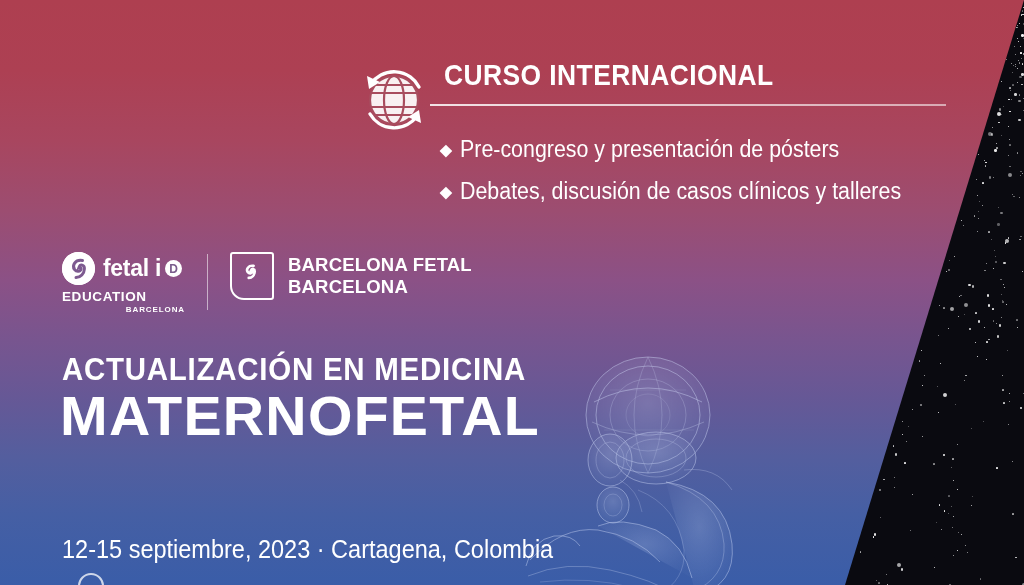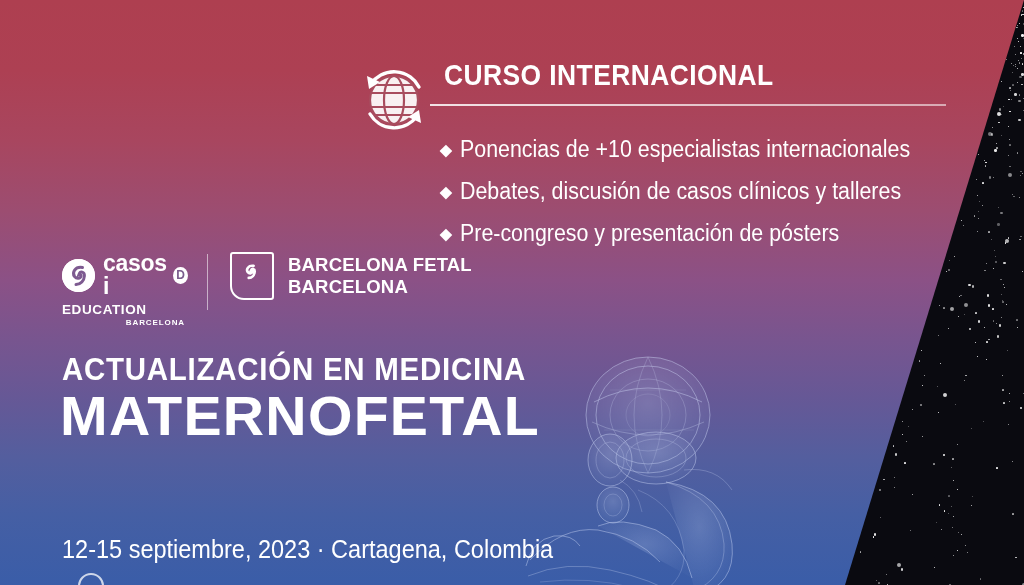--- a/index.html
+++ b/index.html
@@ -595,44 +595,40 @@
       </g>
     </svg>
   </div>
 
   <div class="course-kicker">CURSO INTERNACIONAL</div>
   <div class="rule"></div>
 
   <ul class="bullets">
     <li>
       <span class="dia"></span>
-      <span class="btxt">Ponencias de +10 especialistas internacionales</span>
+      <span class="btxt">Pre-congreso y presentación de pósters</span>
     </li>
     <li>
       <span class="dia"></span>
       <span class="btxt">Debates, discusión de casos clínicos y talleres</span>
-    </li>
-    <li>
-      <span class="dia"></span>
-      <span class="btxt">Pre-congreso y presentación de pósters</span>
     </li>
   </ul>
 
   <div class="logos">
 
     <div class="logo-fetalid">
       <div class="fetalid-top">
         <div class="fetalid-mark">
           <svg viewBox="0 0 33 33" width="33" height="33" aria-hidden="true">
             <circle cx="16.5" cy="16.5" r="16.5" fill="#ffffff"></circle>
             <path d="M20.5 8.5 C13 7.2 9.6 13.8 12.6 17.6 C14.6 20.1 18.4 19.6 19 17.1 C19.3 15.8 18.1 14.8 17 15.4 C18.2 11.8 22.6 12.4 22.4 17 C22.2 21.6 18.6 25.4 14 25.6" fill="none" stroke="#7d5a90" stroke-width="3" stroke-linecap="round"></path>
           </svg>
         </div>
         <div class="fetalid-word">
-          <span>casos i</span>
+          <span>fetal i</span>
           <span class="id-badge">D</span>
         </div>
       </div>
       <div class="fetalid-sub1">EDUCATION</div>
       <div class="fetalid-sub2">BARCELONA</div>
     </div>
 
     <div class="logo-divider"></div>
 
     <div class="logo-mfb">

